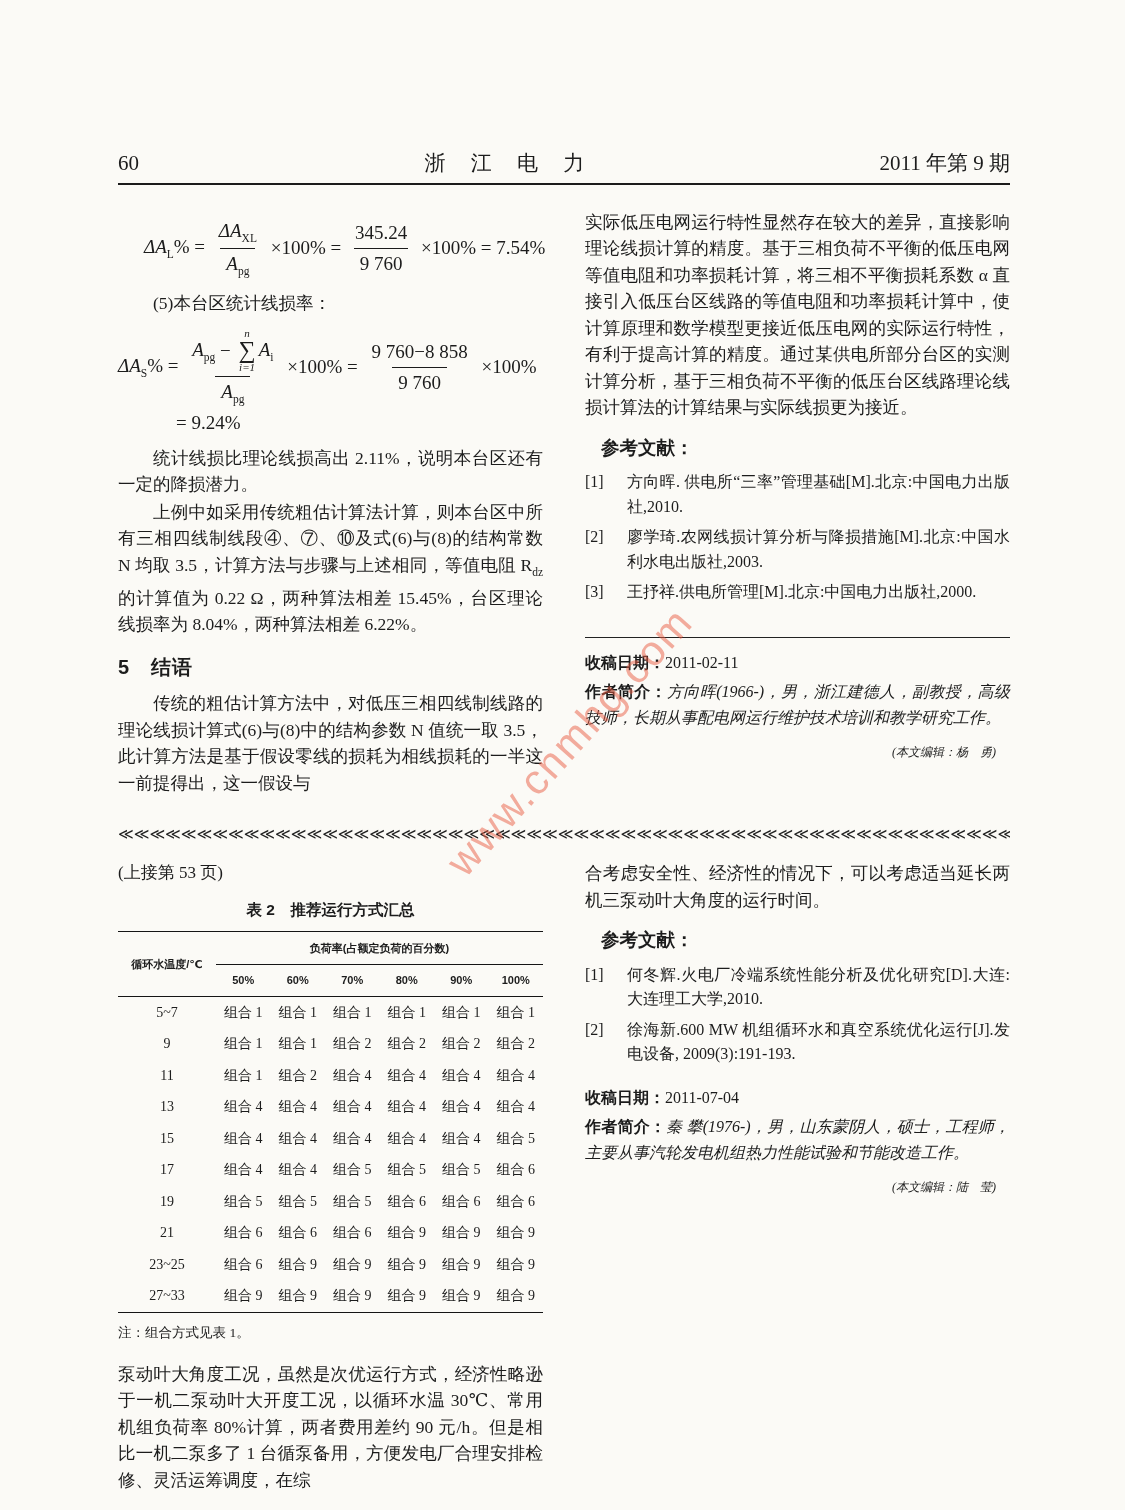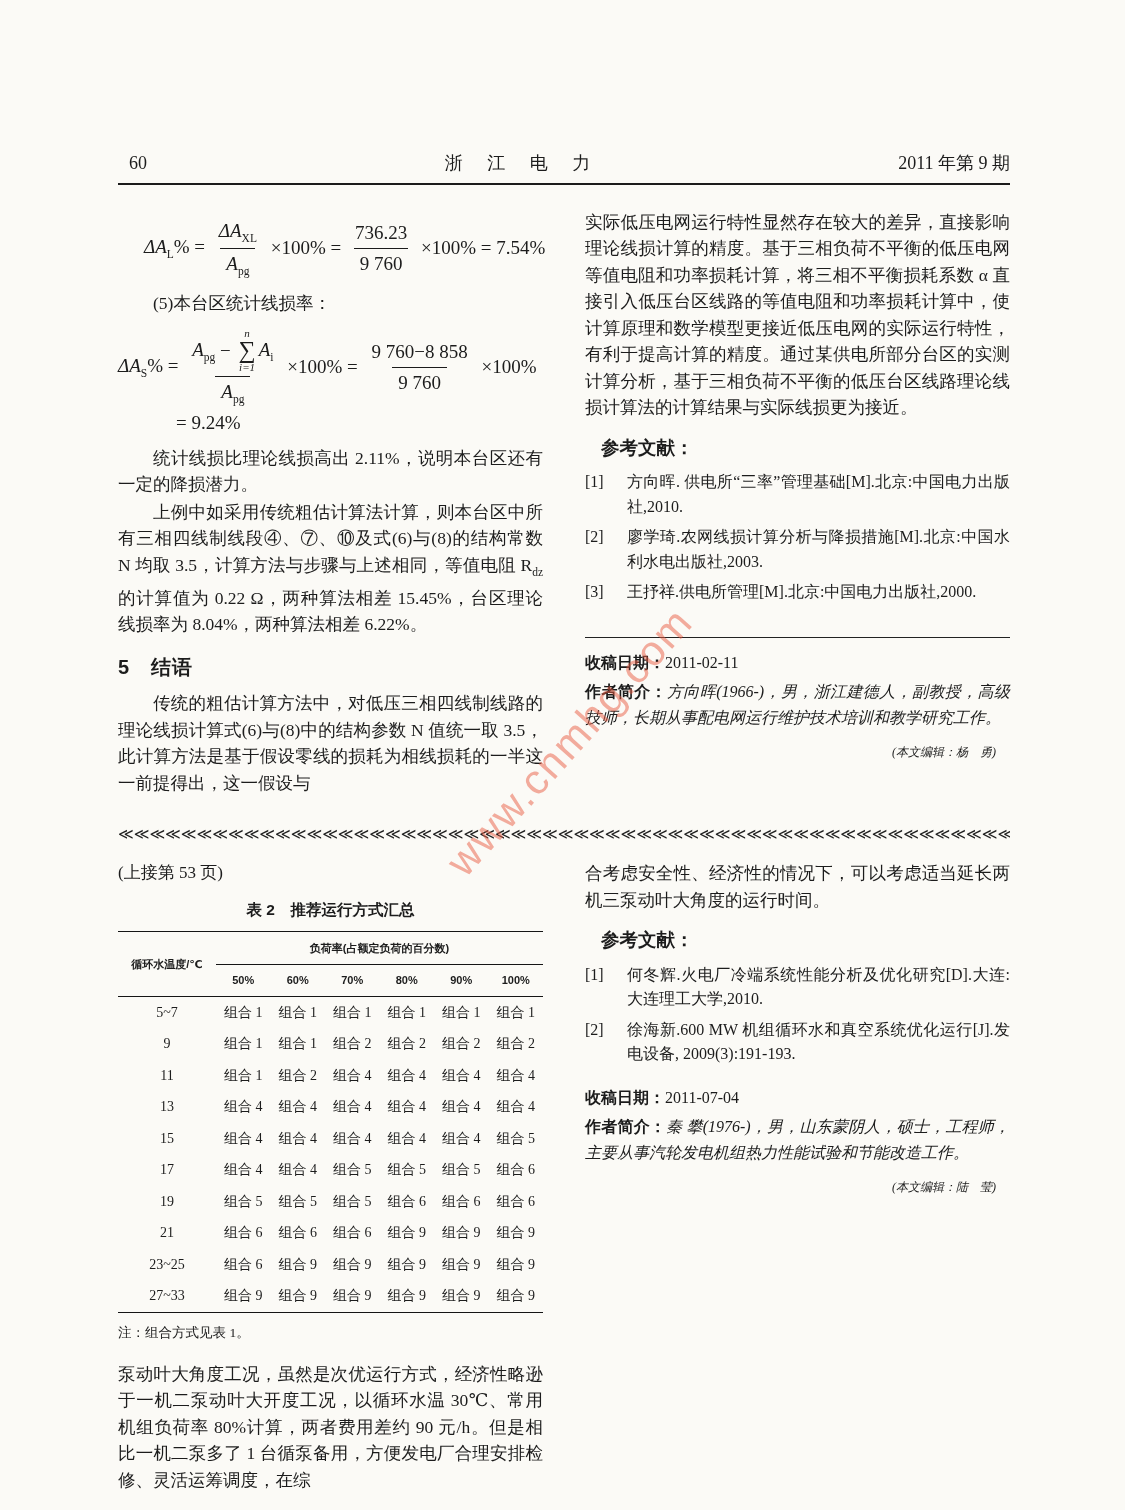--- a/index.html
+++ b/index.html
@@ -12,22 +12,21 @@
     line-height: 26.5px;
     position: relative;
     overflow: hidden;
   }
   .content { position: absolute; left: 118px; top: 0; width: 892px; }
 
   
   .page-header {
     padding-top: 150px;
     display: flex; justify-content: space-between; align-items: baseline;
-    font-size: 18px;
-    margin-left: 11px;
+    font-size: 21px;
   }
   .journal { letter-spacing: 10px; }
   .header-rule { border-bottom: 2.4px solid #1b1b1b; margin-top: 6px; }
 
   
   .cols { display: flex; gap: 42px; }
   .cols.top { margin-top: 24px; }
   .cols.bottom { margin-top: 18px; }
   .col { width: 425px; }
 
@@ -109,21 +108,21 @@
     <div class="col">
 
       <div class="formula f1">
         <span class="term"><span class="var">ΔA</span><sub>L</sub><span>% = </span></span>
         <span class="frac">
           <span class="num"><span class="var">ΔA</span><sub>XL</sub></span>
           <span class="den"><span class="var">A</span><sub>pg</sub></span>
         </span>
         <span class="term"> ×100% = </span>
         <span class="frac">
-          <span class="num">736.23</span>
+          <span class="num">345.24</span>
           <span class="den">9 760</span>
         </span>
         <span class="term"> ×100% = 7.54%</span>
       </div>
 
       <p class="indent">(5)本台区统计线损率：</p>
 
       <div class="formula f2">
         <span class="term"><span class="var">ΔA</span><sub>S</sub><span>% = </span></span>
         <span class="frac">

